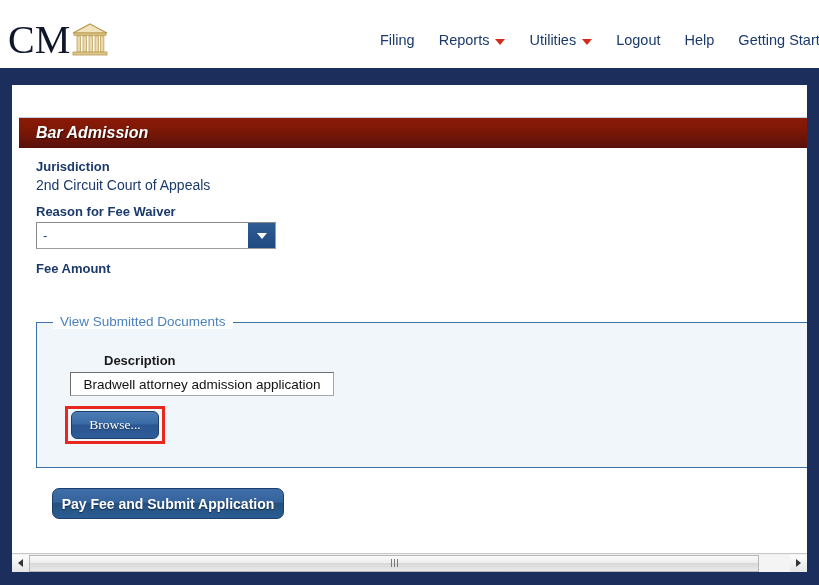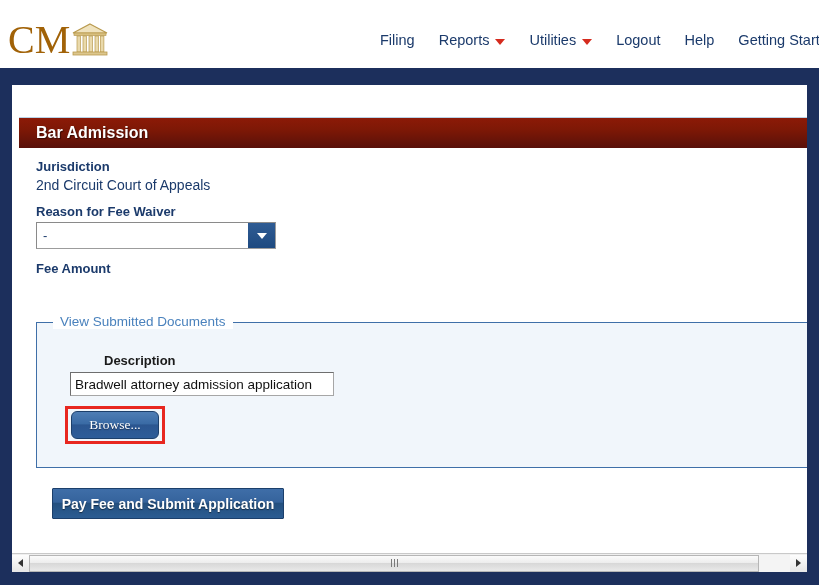--- a/index.html
+++ b/index.html
@@ -29,21 +29,21 @@
   .logo {
     position: absolute;
     left: 8px; top: 18px;
     height: 44px;
     display: flex;
     align-items: center;
   }
   .logo-text {
     font-family: "Liberation Serif", serif;
     font-size: 40px;
-    color: #a16207;
+    color: #0f172a;
     letter-spacing: 0px;
     line-height: 1;
   }
   .logo-house {
     display: inline-block;
     position: relative;
     width: 38px;
     height: 36px;
     margin: 0 1px;
     vertical-align: middle;
@@ -102,20 +102,21 @@
   
   .section-header {
     position: absolute;
     left: 7px; top: 32px;
     width: 788px;
     height: 31px;
     background: linear-gradient(to bottom, #8c1a07 0%, #7d1806 40%, #59100a 100%);
     display: flex;
     align-items: center;
     border-top: 1px solid #b9d3e8;
+    font-style: italic;
   }
   .section-header-title {
     color: #ffffff;
     font-size: 16px;
     font-weight: bold;
     padding-left: 17px;
     text-shadow: 1px 1px 1px rgba(0,0,0,.5);
   }
 
   
@@ -206,20 +207,21 @@
     width: 264px;
     height: 24px;
     background: #ffffff;
     border: 1px solid #a6a6a6;
     border-top-color: #6e6e6e;
     border-left-color: #6e6e6e;
     font-family: "Liberation Sans", sans-serif;
     font-size: 13.5px;
     color: #111111;
     padding: 0 4px;
+    text-align: center;
   }
 
   
   .red-box {
     position: absolute;
     left: 28px; top: 83px;
     width: 100px;
     height: 38px;
     border: 3px solid #e8271f;
   }
@@ -237,21 +239,21 @@
     cursor: pointer;
     text-shadow: 0 1px 1px rgba(0,0,0,.45);
   }
 
   
   .submit-btn {
     position: absolute;
     left: 40px; top: 403px;
     width: 232px;
     height: 31px;
-    border-radius: 1px;
+    border-radius: 7px;
     border: 1px solid #1c3f6b;
     background: linear-gradient(to bottom, #3f6ea8 0%, #35639c 45%, #24507f 50%, #2b5c92 100%);
     color: #ffffff;
     font-family: "Liberation Sans", sans-serif;
     font-size: 14px;
     font-weight: bold;
     cursor: pointer;
     text-shadow: 0 1px 1px rgba(0,0,0,.5);
   }
 

